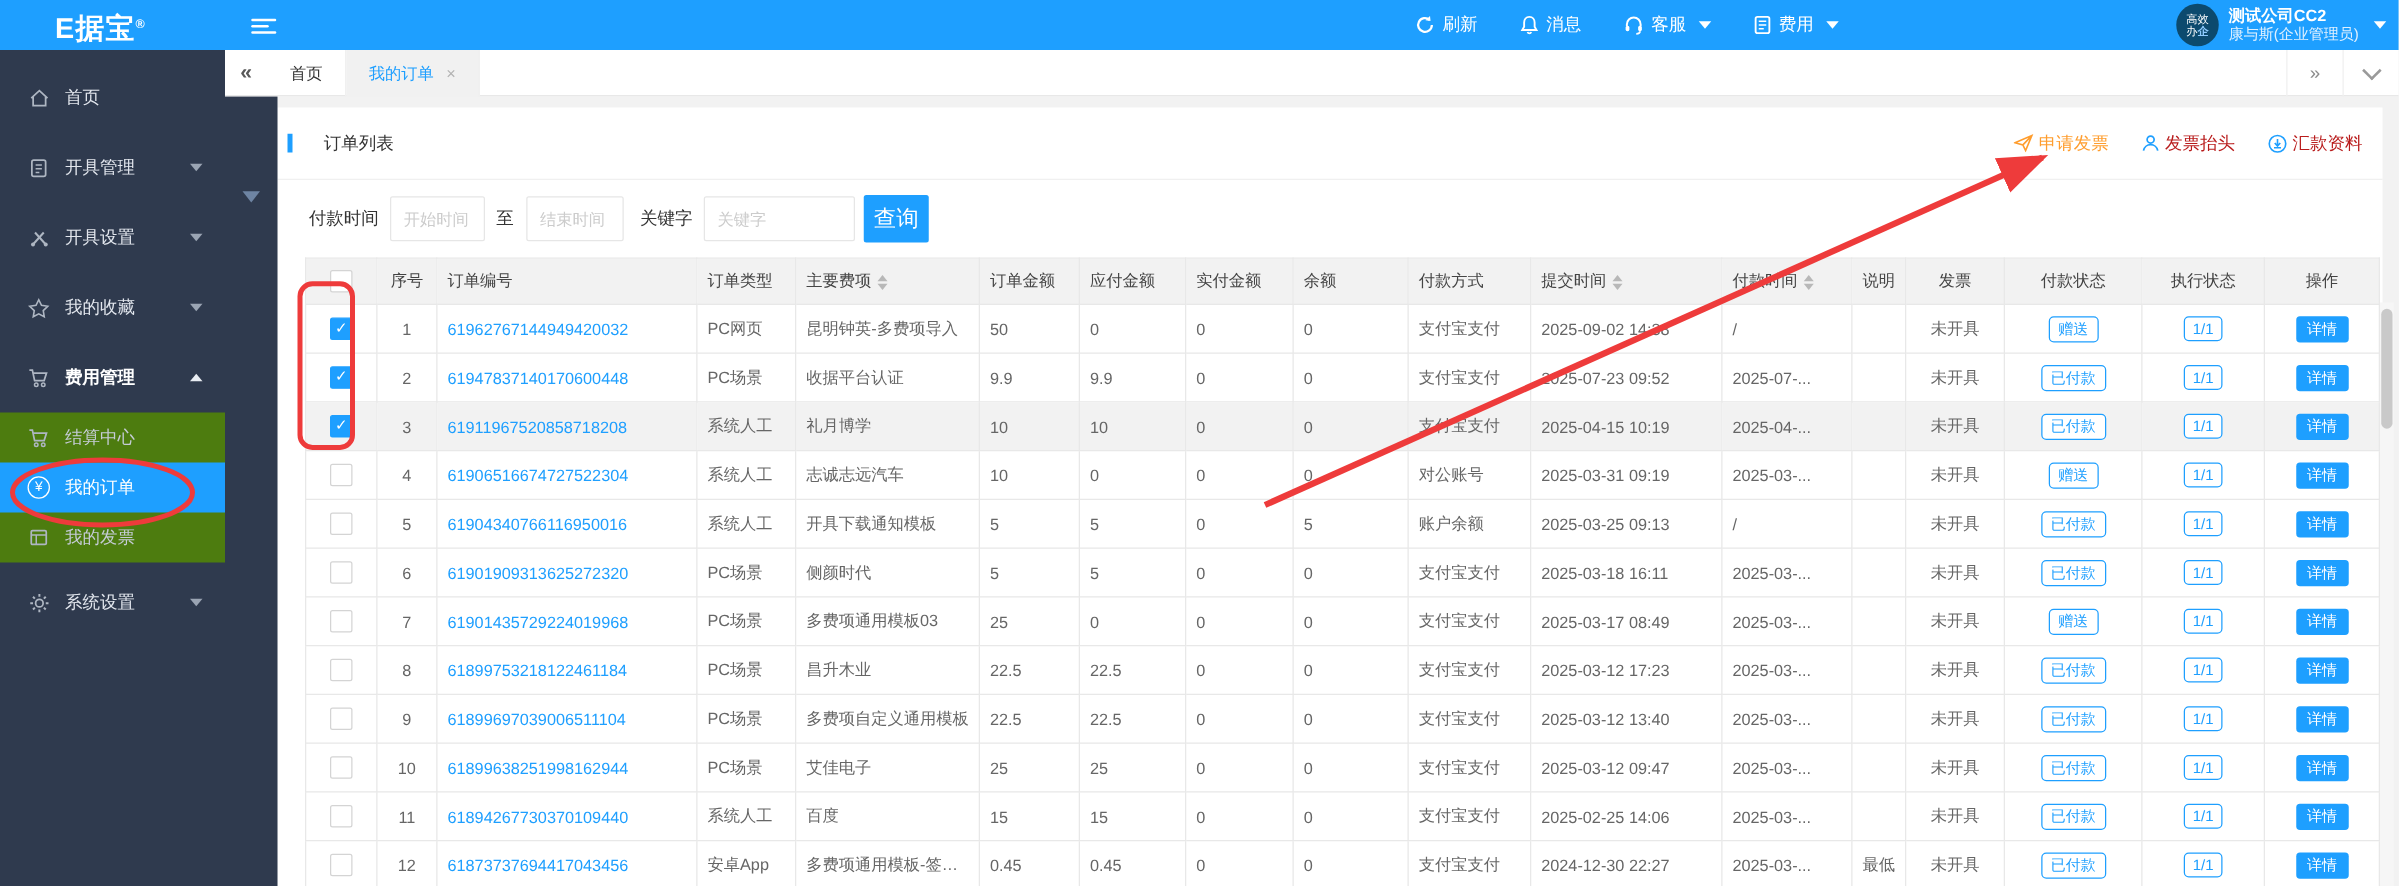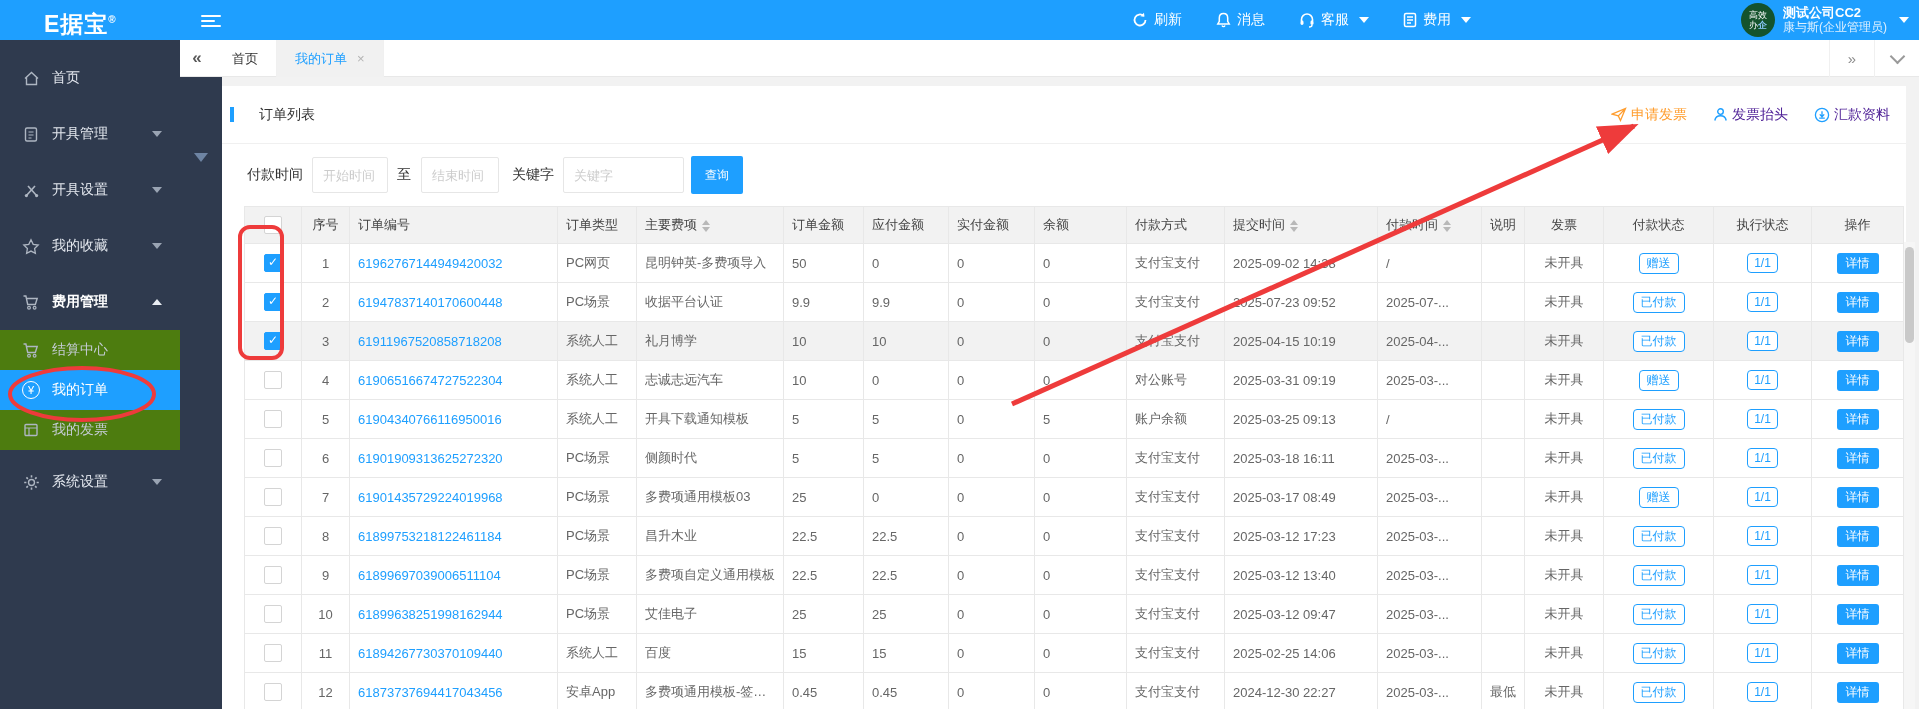--- a/index.html
+++ b/index.html
@@ -10,21 +10,21 @@
   .hdr{position:absolute;left:0;top:0;width:1919px;height:40px;background:#1e9fff;color:#fff;z-index:5;}
   .logo{position:absolute;left:44px;top:0;height:40px;line-height:40px;font-size:23px;font-weight:bold;letter-spacing:1px;}
   .logo sup{font-size:10px;vertical-align:super;}
   .collapse-ic{position:absolute;left:201px;top:12px;width:20px;height:16px;cursor:pointer;}
   .collapse-ic i{display:block;height:2px;background:#fff;margin:3px 0;border-radius:1px;}
   .collapse-ic i:nth-child(2){width:14px;}
   .hdr-right{position:absolute;left:1132px;top:0;height:40px;display:flex;align-items:center;gap:34px;font-size:14px;}
   .hitem{display:flex;align-items:center;gap:6px;cursor:pointer;white-space:nowrap;}
   .caret-dn{width:0;height:0;border-left:5px solid transparent;border-right:5px solid transparent;border-top:6px solid #fff;display:inline-block;margin-left:4px;}
   .hdr-user{position:absolute;right:10px;top:0;height:40px;display:flex;align-items:center;gap:8px;cursor:pointer;}
-  .avatar{width:34px;height:34px;border-radius:50%;background:#14532d;display:flex;flex-direction:column;align-items:center;justify-content:center;font-size:9px;line-height:10px;color:#fff;overflow:hidden;}
+  .avatar{width:34px;height:34px;border-radius:50%;background:#0c4a6e;display:flex;flex-direction:column;align-items:center;justify-content:center;font-size:9px;line-height:10px;color:#fff;overflow:hidden;}
   .avatar .b{color:#8ecbff;font-weight:bold;}
   .uinfo{display:flex;flex-direction:column;line-height:15px;justify-content:flex-end;}
   .uinfo .co{font-size:13px;font-weight:bold;}
   .uinfo .ro{font-size:12px;color:#dff0ff;}
 
   
   .side{position:absolute;left:0;top:40px;width:180px;height:669px;background:#2f3a4e;color:#dde2ea;font-size:14px;padding-top:10px;box-sizing:border-box;z-index:4;}
   .side-item{position:relative;height:56px;display:flex;align-items:center;padding-left:22px;cursor:pointer;}
   .side-item .si{width:18px;height:18px;margin-right:12px;display:inline-flex;align-items:center;justify-content:center;color:#aeb6c2;}
   .side-item .sl{color:#e3e7ee;}
@@ -50,29 +50,29 @@
   .tab-right{margin-left:auto;display:flex;height:37px;}
   .tab-btn{width:44px;height:37px;border-left:1px solid #f0f0f0;display:flex;align-items:center;justify-content:center;color:#8c8c8c;font-size:15px;cursor:pointer;}
   .chev-dn{width:9px;height:9px;border-right:2px solid #9a9a9a;border-bottom:2px solid #9a9a9a;transform:rotate(45deg);margin-top:-4px;}
 
   
   .panel{position:absolute;left:222px;top:86px;width:1684px;height:623px;background:#fff;z-index:2;box-sizing:border-box;}
   .ptitle{height:57px;display:flex;align-items:center;border-bottom:1px solid #f0f0f0;}
   .pbar{width:4px;height:15px;background:#1e9fff;margin-left:8px;}
   .ptext{margin-left:25px;font-size:14px;color:#333;}
   .plinks{margin-left:auto;margin-right:16px;display:flex;gap:26px;font-size:14px;align-items:center;}
-  .plink{display:flex;align-items:center;gap:4px;color:#4c1d95;cursor:pointer;white-space:nowrap;}
+  .plink{display:flex;align-items:center;gap:4px;color:#b91c1c;cursor:pointer;white-space:nowrap;}
   .plink.orange{color:#ff9d2e;}
   .filters{height:62px;display:flex;align-items:center;padding-left:25px;font-size:14px;color:#333;}
   .fin{height:36px;border:1px solid #e6e6e6;border-radius:2px;padding:0 10px;font-size:13px;color:#666;box-sizing:border-box;outline:none;font-family:inherit;}
   .fin::placeholder{color:#ccc;}
   .lab{margin-right:9px;}
   .to{margin:0 10px 0 9px;}
   .kw{margin-left:13px;}
-  .btn-q{height:38px;width:52px;margin-left:7px;background:#1e9fff;color:#fff;border:none;border-radius:2px;font-size:12px;cursor:pointer;font-family:inherit;}
+  .btn-q{height:38px;width:52px;margin-left:7px;background:#1e9fff;color:#fff;border:none;border-radius:2px;font-size:18px;cursor:pointer;font-family:inherit;}
 
   
   table.grid{border-collapse:collapse;table-layout:fixed;width:1659px;margin-left:22px;font-size:13px;color:#666;}
   .grid th,.grid td{border:1px solid #e8e8e8;overflow:hidden;white-space:nowrap;text-overflow:ellipsis;padding:0 8px;box-sizing:border-box;}
   .grid th{height:37px;background:#f2f2f2;font-weight:normal;color:#444;text-align:left;}
   .grid td{height:39px;background:#fff;}
   .grid tr.shaded td{background:#f2f2f2;}
   .tc{text-align:center !important;padding:0 2px !important;}
   col.c1{width:57px}col.c2{width:48px}col.c3{width:208px}col.c4{width:79px}col.c5{width:147px}
   col.c6{width:80px}col.c7{width:85px}col.c8{width:86px}col.c9{width:92px}col.c10{width:98px}

